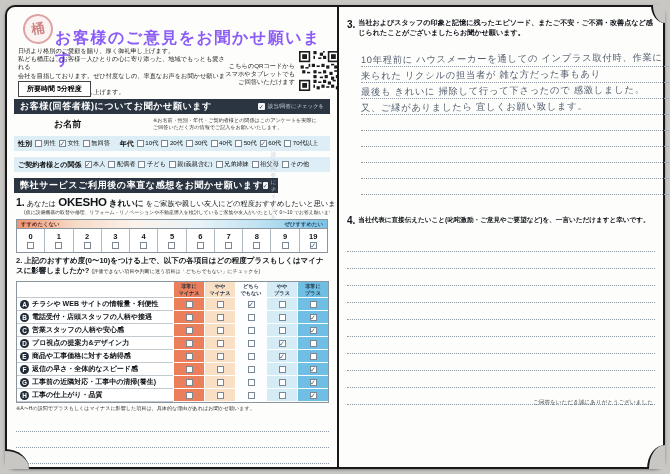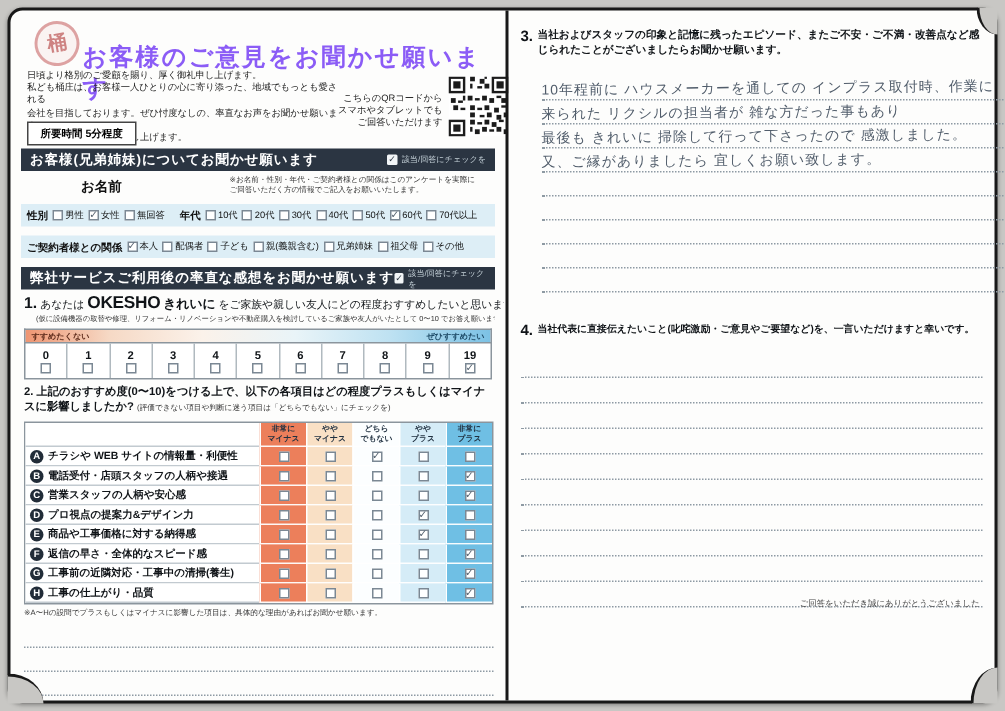--- a/index.html
+++ b/index.html
@@ -24,21 +24,21 @@
   .qr{left:292px;top:44px;width:40px;height:40px;}
 
   
   .bar{height:15px;background:var(--bar-bg);color:#fff;display:flex;align-items:center;
     justify-content:space-between;padding:0 6px;box-sizing:border-box;}
   .bar-title{font-size:9px;font-weight:bold;letter-spacing:.6px;white-space:nowrap;}
   .bar-right{display:flex;align-items:center;gap:3px;font-size:5.4px;color:#c6d2d9;}
   .bar-cb{width:7px;height:7px;background:#f2f5f7;color:#2b3542;font-size:6px;
     display:flex;align-items:center;justify-content:center;border-radius:1px;}
   .bar1{left:7px;top:92px;width:316px;}
-  .bar2{left:7px;top:171px;width:316px;}
+  .bar2{left:7px;top:171px;width:264px;}
 
   
   .name-label{left:11px;top:111px;font-size:9px;font-weight:bold;color:#111;margin-left:36px;}
   .name-field{left:44px;top:108px;width:95px;height:16px;}
   .name-note{left:146px;top:110px;width:180px;font-size:5.1px;line-height:7px;color:#333;}
   .band{background:var(--band-bg);display:flex;align-items:center;gap:3px;
     padding:0 4px;box-sizing:border-box;height:15px;overflow:hidden;}
   .band1{left:7px;top:129px;width:316px;}
   .band2{left:7px;top:150px;width:316px;}
   .grp{font-size:7px;font-weight:bold;white-space:nowrap;color:#111;}
@@ -180,21 +180,21 @@
         <rect x="1" y="1" width="5" height="5" fill="#fff"></rect>
           <rect x="2" y="2" width="3" height="3"></rect>
         <rect x="19" y="1" width="5" height="5" fill="#fff"></rect>
           <rect x="20" y="2" width="3" height="3"></rect>
         <rect x="1" y="19" width="5" height="5" fill="#fff"></rect>
           <rect x="2" y="20" width="3" height="3"></rect>
       </g>
     </svg>
 
     <div class="abs bar bar1">
-      <span class="bar-title">お客様(兄弟姉妹)についてお聞かせ願います</span>
+      <span class="bar-title">お客様(回答者様)についてお聞かせ願います</span>
       <span class="bar-right">
         <span class="bar-cb">✓</span>
         <span>該当/回答にチェックを</span>
       </span>
     </div>
 
     <span class="abs name-label">お名前</span>
     <span class="abs name-field"></span>
     <div class="abs name-note">
       <div>※お名前・性別・年代・ご契約者様との関係はこのアンケートを実際に</div>

